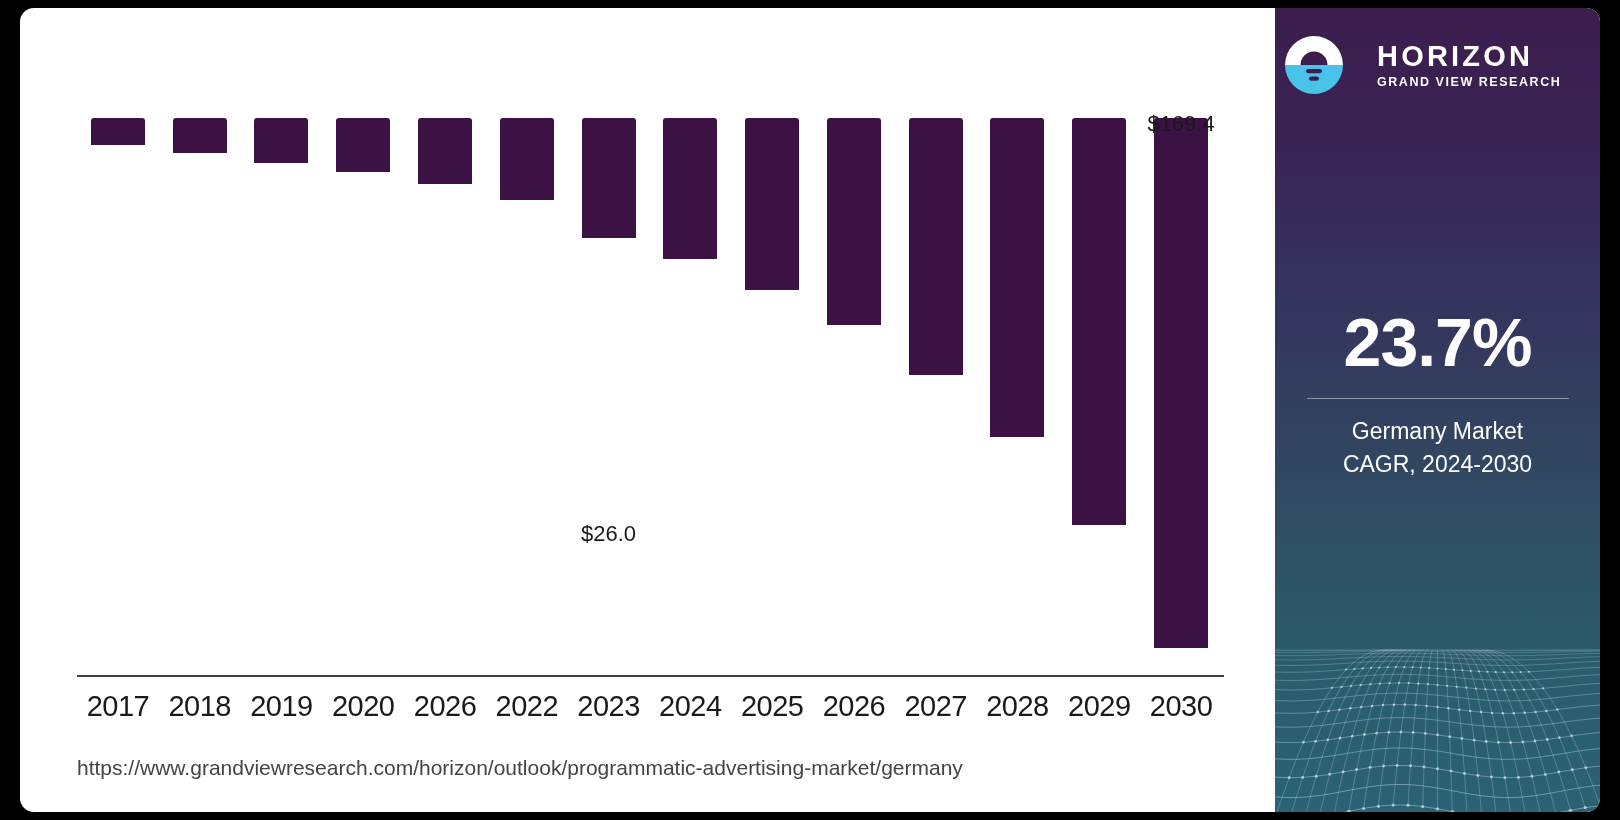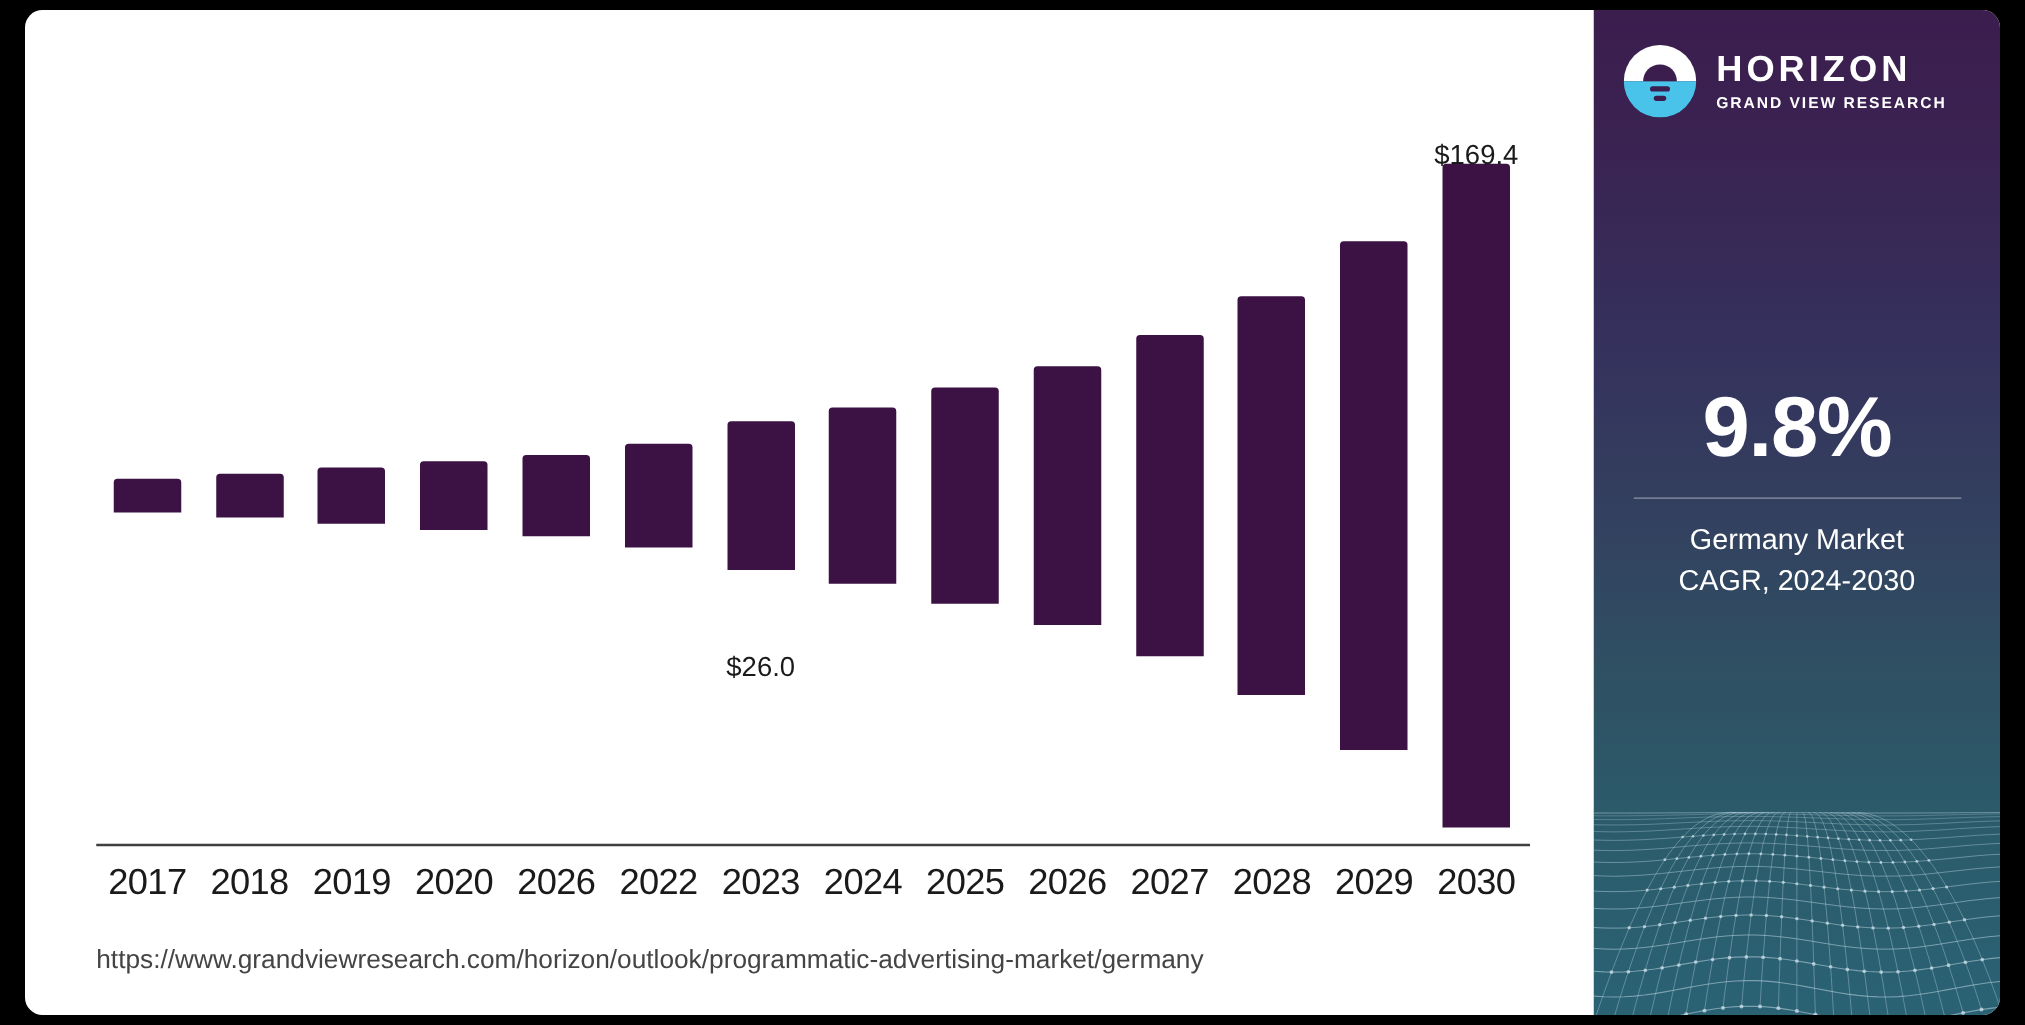--- a/index.html
+++ b/index.html
@@ -73,21 +73,21 @@
     align-items: flex-end;
     justify-content: space-between;
   }
 
   .bar-slot {
     position: relative;
     flex: 1 1 0;
     height: 100%;
     display: flex;
     flex-direction: column;
-    justify-content: center;
+    justify-content: flex-start;
     align-items: center;
   }
 
   .bar {
     width: 54px;
     background: #3b1243;
     border-radius: 3px 3px 0 0;
   }
 
   .bar-label {
@@ -146,25 +146,25 @@
                 #35305c 32%,
                 #33405f 50%,
                 #2f5063 66%,
                 #2b5c6b 82%,
                 #2a6274 100%);
     overflow: hidden;
   }
 
   #logo-row {
     position: absolute;
-    left: 24px;
+    left: 10px;
     top: 28px;
     display: flex;
     align-items: center;
-    gap: 16px;
+    gap: 34px;
   }
 
   #logo-mark {
     width: 58px;
     height: 58px;
     flex: 0 0 auto;
   }
 
   #logo-text {
     display: flex;
@@ -318,21 +318,21 @@
             <rect x="24" y="40.5" width="10" height="4.2" rx="2.1" fill="#3B1D4E"></rect>
           </g>
         </svg>
         <div id="logo-text">
           <div id="logo-title">HORIZON</div>
           <div id="logo-sub">GRAND VIEW RESEARCH</div>
         </div>
       </div>
 
       <div id="cagr-block">
-        <div id="cagr-value">9.8%</div>
+        <div id="cagr-value">23.7%</div>
         <div id="cagr-rule"></div>
         <div id="cagr-caption">
           <div>Germany Market</div>
           <div>CAGR, 2024-2030</div>
         </div>
       </div>
 
       <svg id="wire-grid" viewBox="0 0 325 190" preserveAspectRatio="none">
           <path d="M0.0 28.0 L8.1 28.0 L16.3 28.0 L24.4 28.0 L32.5 28.0 L40.6 28.0 L48.8 28.0 L56.9 28.0 L65.0 28.0 L73.1 28.0 L81.3 28.0 L89.4 28.0 L97.5 28.0 L105.6 28.0 L113.7 28.0 L121.9 28.0 L130.0 28.0 L138.1 28.0 L146.3 28.0 L154.4 28.0 L162.5 28.0 L170.6 28.0 L178.8 28.0 L186.9 28.0 L195.0 28.0 L203.1 28.0 L211.3 28.0 L219.4 28.0 L227.5 28.0 L235.6 28.0 L243.8 28.0 L251.9 28.0 L260.0 28.0 L268.1 28.0 L276.3 28.0 L284.4 28.0 L292.5 28.0 L300.6 28.0 L308.8 28.0 L316.9 28.0 L325.0 28.0 " fill="none" stroke="rgba(190,215,228,0.55)" stroke-width="0.35"></path>
           <path d="M0.0 28.8 L8.1 28.8 L16.3 28.9 L24.4 28.8 L32.5 28.8 L40.6 28.8 L48.8 28.7 L56.9 28.6 L65.0 28.5 L73.1 28.4 L81.3 28.3 L89.4 28.2 L97.5 28.1 L105.6 28.0 L113.7 28.0 L121.9 28.0 L130.0 28.0 L138.1 28.0 L146.3 28.1 L154.4 28.1 L162.5 28.2 L170.6 28.3 L178.8 28.4 L186.9 28.5 L195.0 28.6 L203.1 28.7 L211.3 28.8 L219.4 28.8 L227.5 28.8 L235.6 28.9 L243.8 28.8 L251.9 28.8 L260.0 28.7 L268.1 28.6 L276.3 28.6 L284.4 28.5 L292.5 28.3 L300.6 28.2 L308.8 28.2 L316.9 28.1 L325.0 28.0 " fill="none" stroke="rgba(190,215,228,0.55)" stroke-width="0.38"></path>

